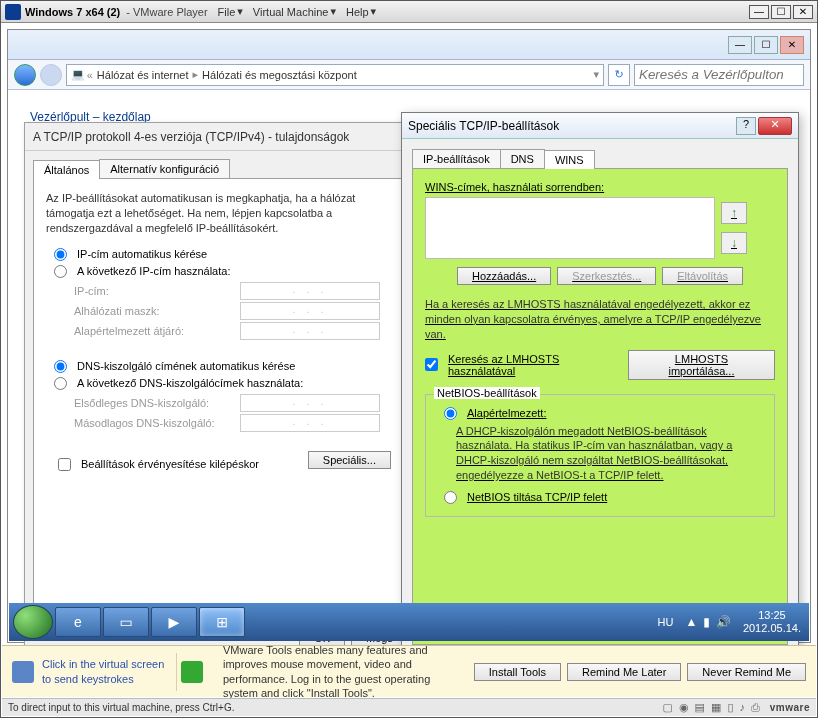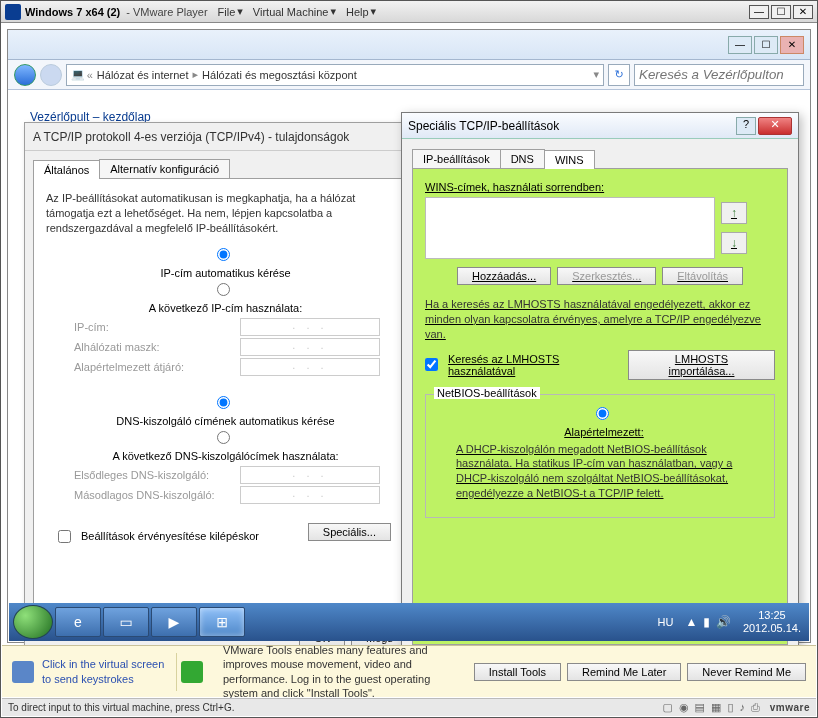--- a/index.html
+++ b/index.html
@@ -36,21 +36,21 @@
 
   
   .ipv4-win { position:absolute; left:16px; top:32px; width:395px; height:550px; background:#f0f0f0; border:1px solid #9f9f9f; box-shadow:2px 2px 6px rgba(0,0,0,.15); }
   .ipv4-title { height:28px; background:#f0f0f0; border-bottom:1px solid #ccc; display:flex; align-items:center; padding:0 8px; font-size:12px; color:#333; }
   .ipv4-tabs { margin:8px 8px 0 8px; }
   .tabs { display:flex; border-bottom:1px solid #9f9f9f; }
   .tab { padding:3px 10px; border:1px solid #9f9f9f; border-bottom:none; background:#f6f6f6; margin-right:-1px; font-size:11px; cursor:pointer; }
   .tab.active { background:#fff; position:relative; top:1px; }
   .tab-body { border:1px solid #9f9f9f; border-top:none; background:#fff; padding:12px; height:440px; }
   .desc { font-size:11px; color:#333; margin-bottom:12px; line-height:1.35; }
-  .radio-row { display:flex; align-items:center; gap:6px; margin:4px 0 4px 8px; font-size:11px;flex-direction:column; }
+  .radio-row { display:flex; align-items:flex-start; gap:6px; margin:4px 0 4px 8px; font-size:11px; }
   .field-row { display:flex; align-items:center; gap:6px; margin:2px 0 2px 28px; color:#999; font-size:11px; }
   .field-row label { width:160px; }
   .dotinput { width:140px; height:18px; border:1px solid #ccc; background:#fff; color:#ccc; text-align:center; letter-spacing:4px; font-size:11px; }
   .section-gap { height:14px; }
   .chk-row { display:flex; align-items:center; gap:6px; margin:10px 0 0 12px; font-size:11px; }
   .spec-btn { float:right; margin-top:-20px; margin-right:6px; }
   .btn { padding:2px 14px; border:1px solid #8a8a8a; background:linear-gradient(#f8f8f8,#e4e4e4); font-size:11px; cursor:pointer; }
   .btn[disabled] { color:#999; }
   .btn-row { display:flex; justify-content:flex-end; gap:6px; padding:10px; }
 
@@ -239,20 +239,24 @@
               <button class="btn">LMHOSTS importálása...</button>
             </div>
 
             <div class="netbios-box">
               <div class="netbios-title">NetBIOS-beállítások</div>
               <div class="radio-row">
                   <input type="radio" checked="" style="">
                   <span>Alapértelmezett:</span>
                 </div>
               <div class="netbios-desc">A DHCP-kiszolgálón megadott NetBIOS-beállítások használata. Ha statikus IP-cím van használatban, vagy a DHCP-kiszolgáló nem szolgáltat NetBIOS-beállításokat, engedélyezze a NetBIOS-t a TCP/IP felett.</div>
+              <div class="radio-row">
+                  <input type="radio" style="">
+                  <span>NetBIOS tiltása TCP/IP felett</span>
+                </div>
             </div>
           </div>
         </div>
         <div class="btn-row">
           <button class="btn" style="border-color:#3a7fe0;">OK</button>
           <button class="btn">Mégse</button>
         </div>
       </div>
 
     </div>

